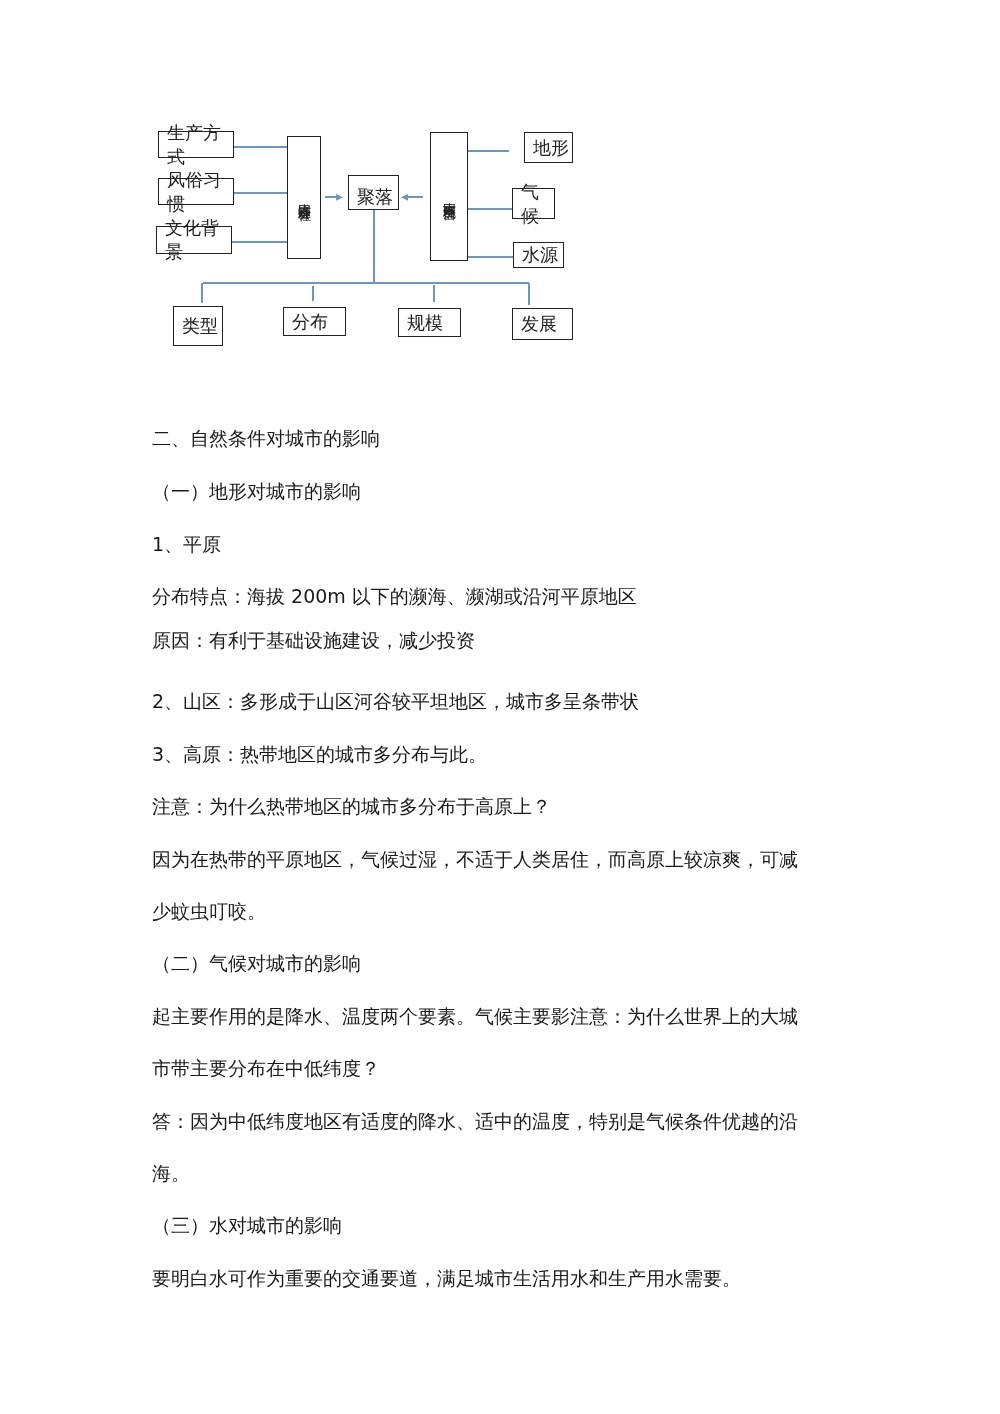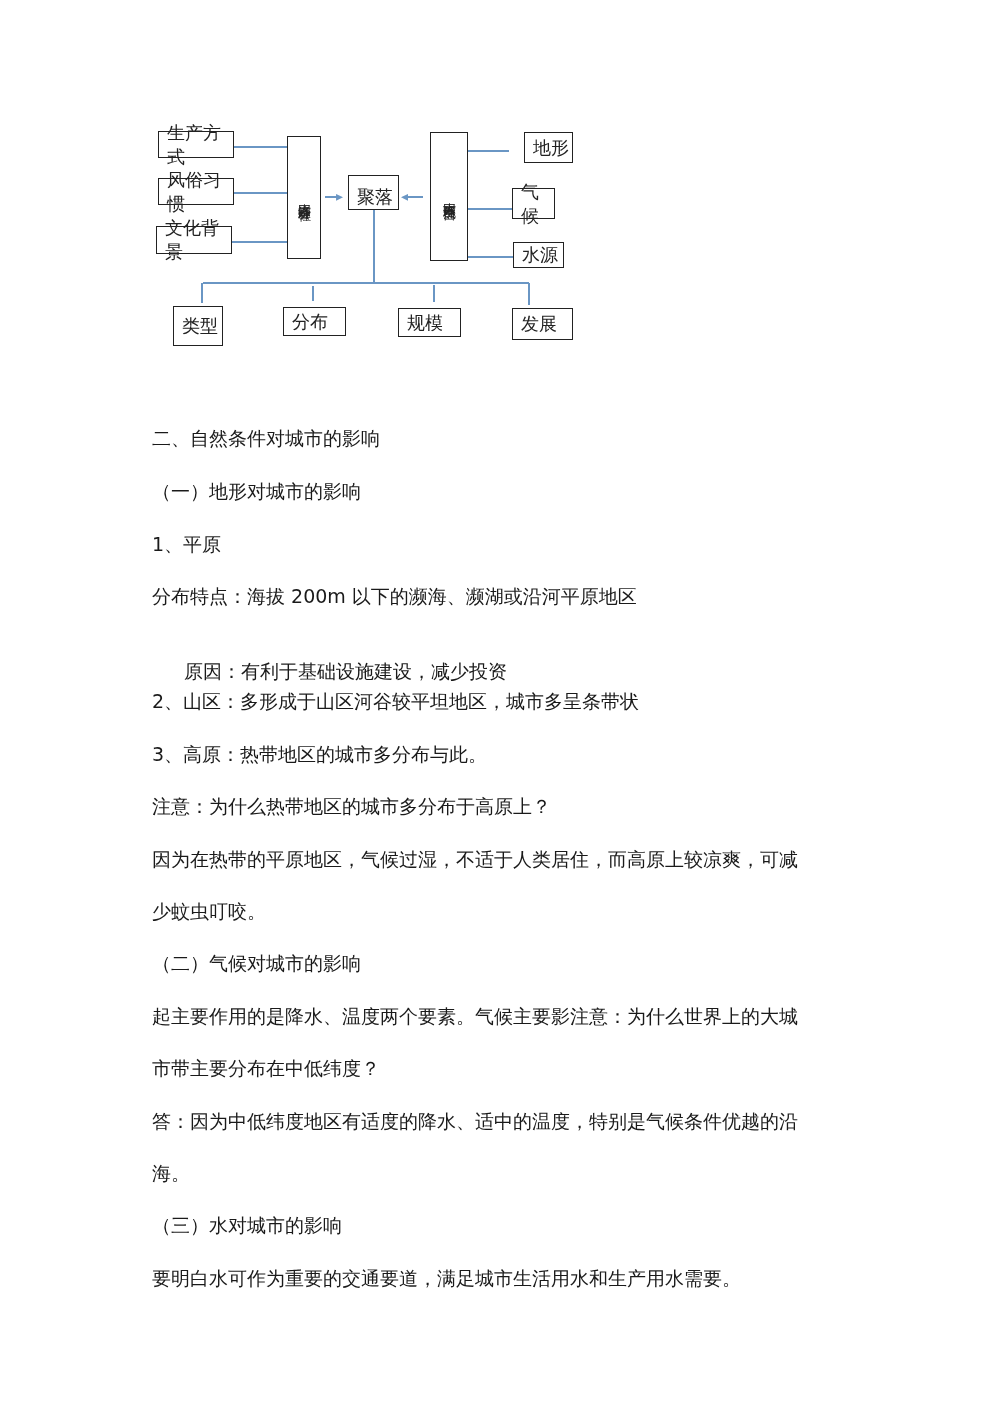--- a/index.html
+++ b/index.html
@@ -85,21 +85,21 @@
   <div class="box" style="left:512px;top:308px;width:61px;height:32px;">
       <span>发展</span>
     </div>
 </div>
 
 <div>
   <div class="text-line" style="top:426px;">二、自然条件对城市的影响</div>
   <div class="text-line" style="top:479px;">（一）地形对城市的影响</div>
   <div class="text-line" style="top:532px;">1、平原</div>
   <div class="text-line" style="top:584px;">分布特点：海拔 200m 以下的濒海、濒湖或沿河平原地区</div>
-  <div class="text-line" style="top:659px;margin-left:32px;">原因：有利于基础设施建设，减少投资</div>
+  <div class="text-line" style="top:628px;">原因：有利于基础设施建设，减少投资</div>
   <div class="text-line" style="top:689px;">2、山区：多形成于山区河谷较平坦地区，城市多呈条带状</div>
   <div class="text-line" style="top:742px;">3、高原：热带地区的城市多分布与此。</div>
   <div class="text-line" style="top:794px;">注意：为什么热带地区的城市多分布于高原上？</div>
   <div class="text-line" style="top:847px;">因为在热带的平原地区，气候过湿，不适于人类居住，而高原上较凉爽，可减</div>
   <div class="text-line" style="top:899px;">少蚊虫叮咬。</div>
   <div class="text-line" style="top:951px;">（二）气候对城市的影响</div>
   <div class="text-line" style="top:1004px;">起主要作用的是降水、温度两个要素。气候主要影注意：为什么世界上的大城</div>
   <div class="text-line" style="top:1056px;">市带主要分布在中低纬度？</div>
   <div class="text-line" style="top:1109px;">答：因为中低纬度地区有适度的降水、适中的温度，特别是气候条件优越的沿</div>
   <div class="text-line" style="top:1161px;">海。</div>

